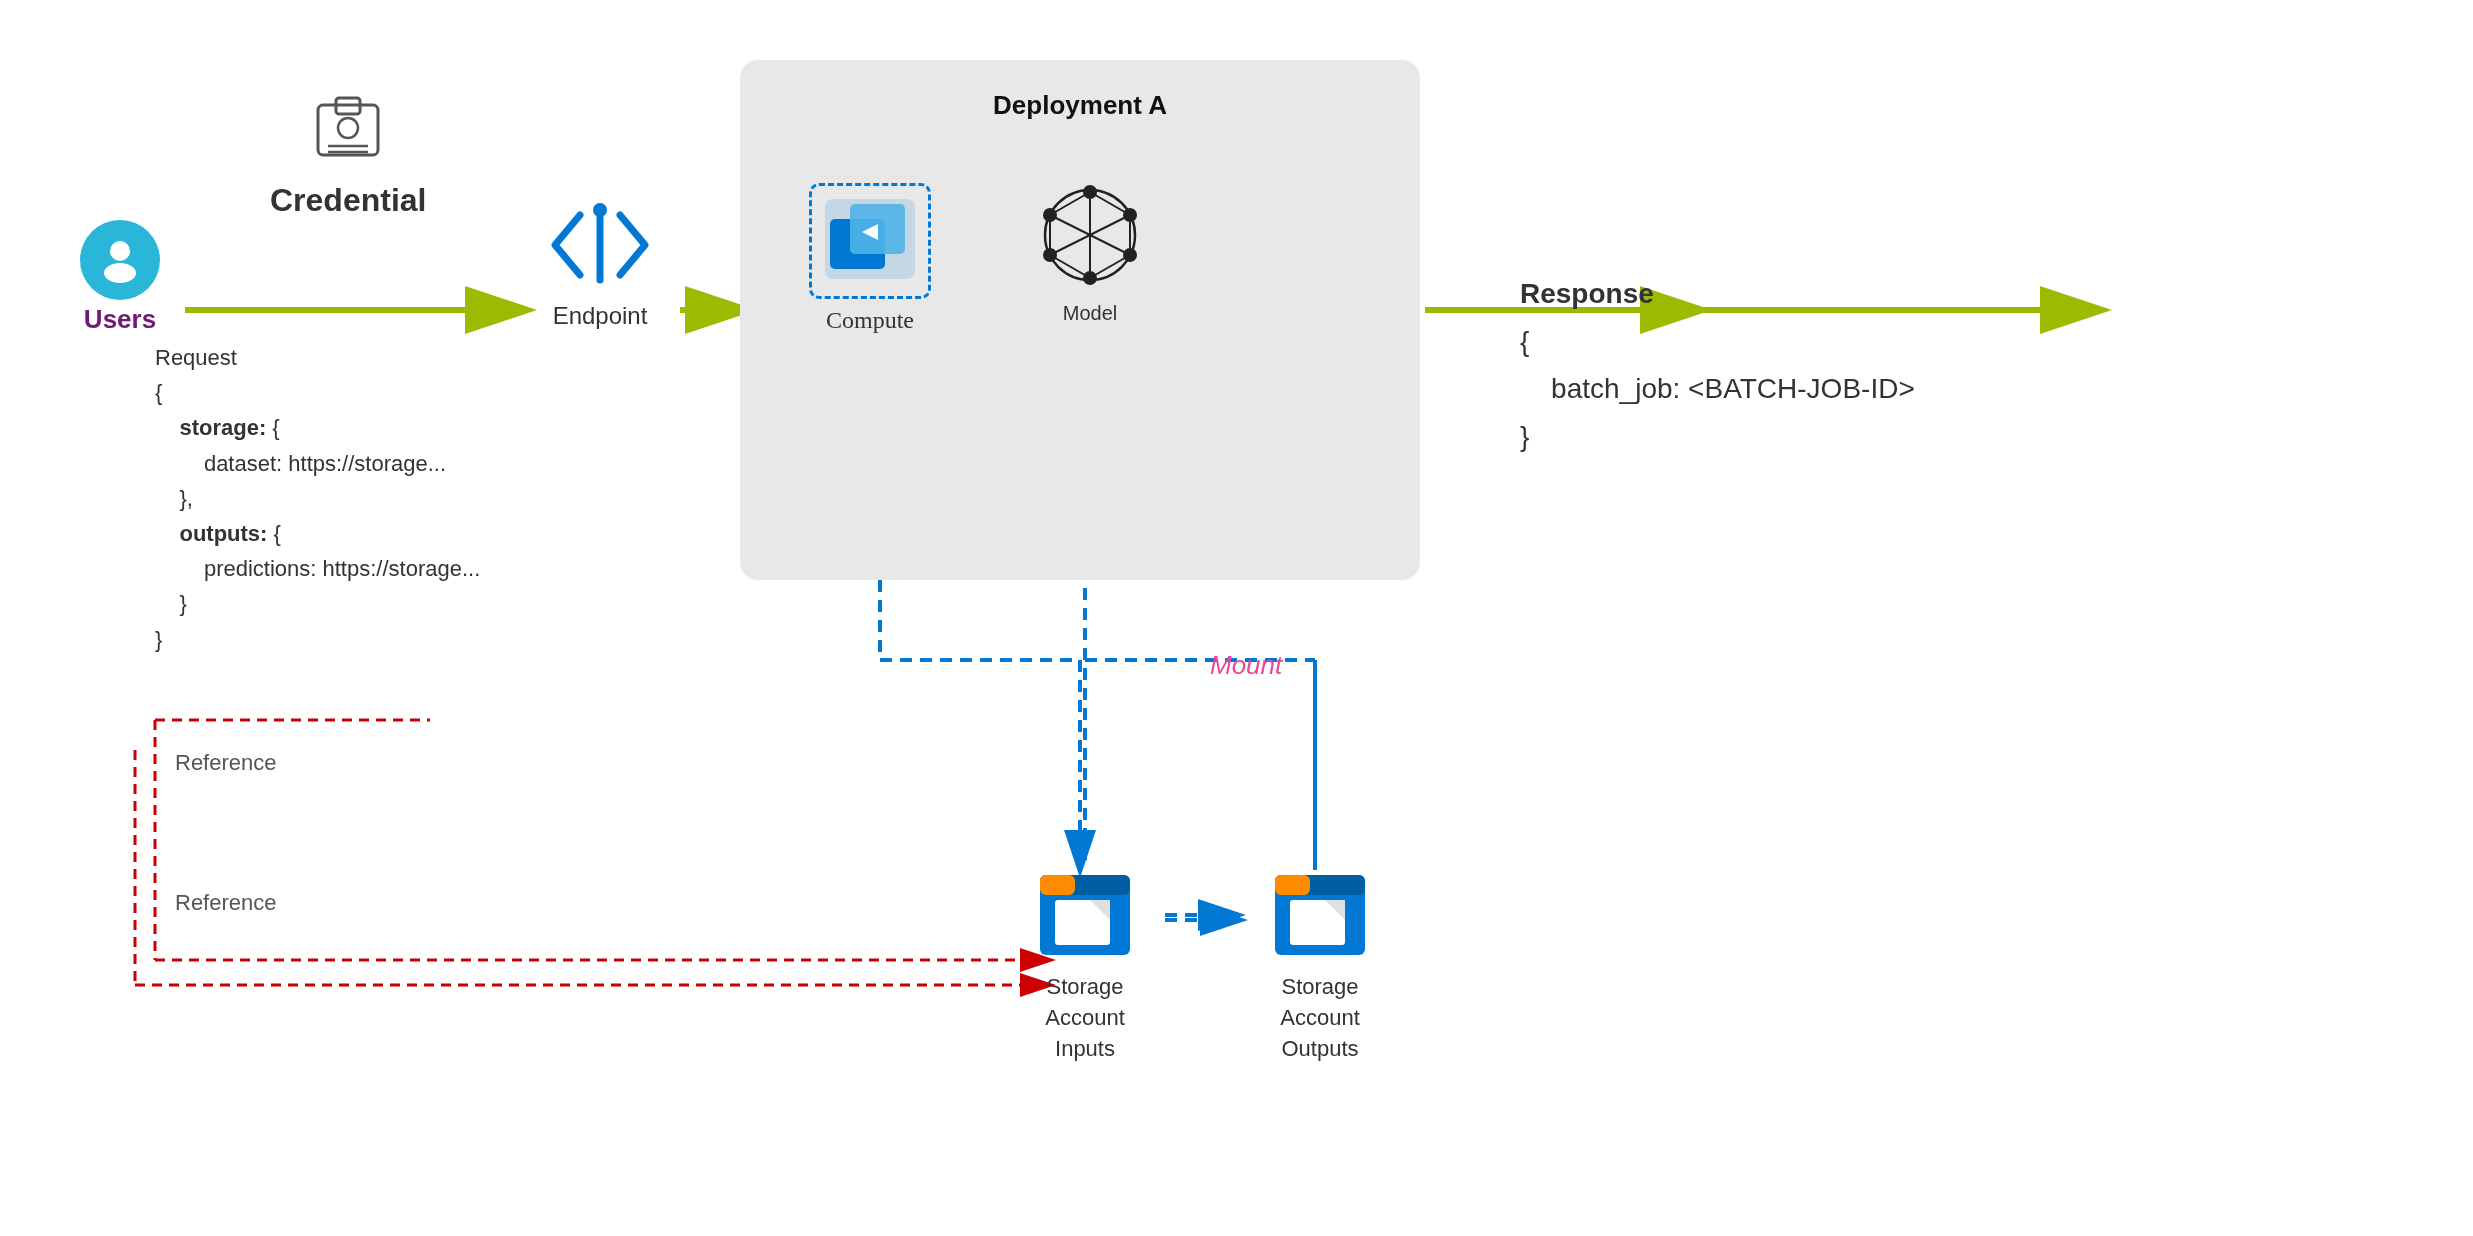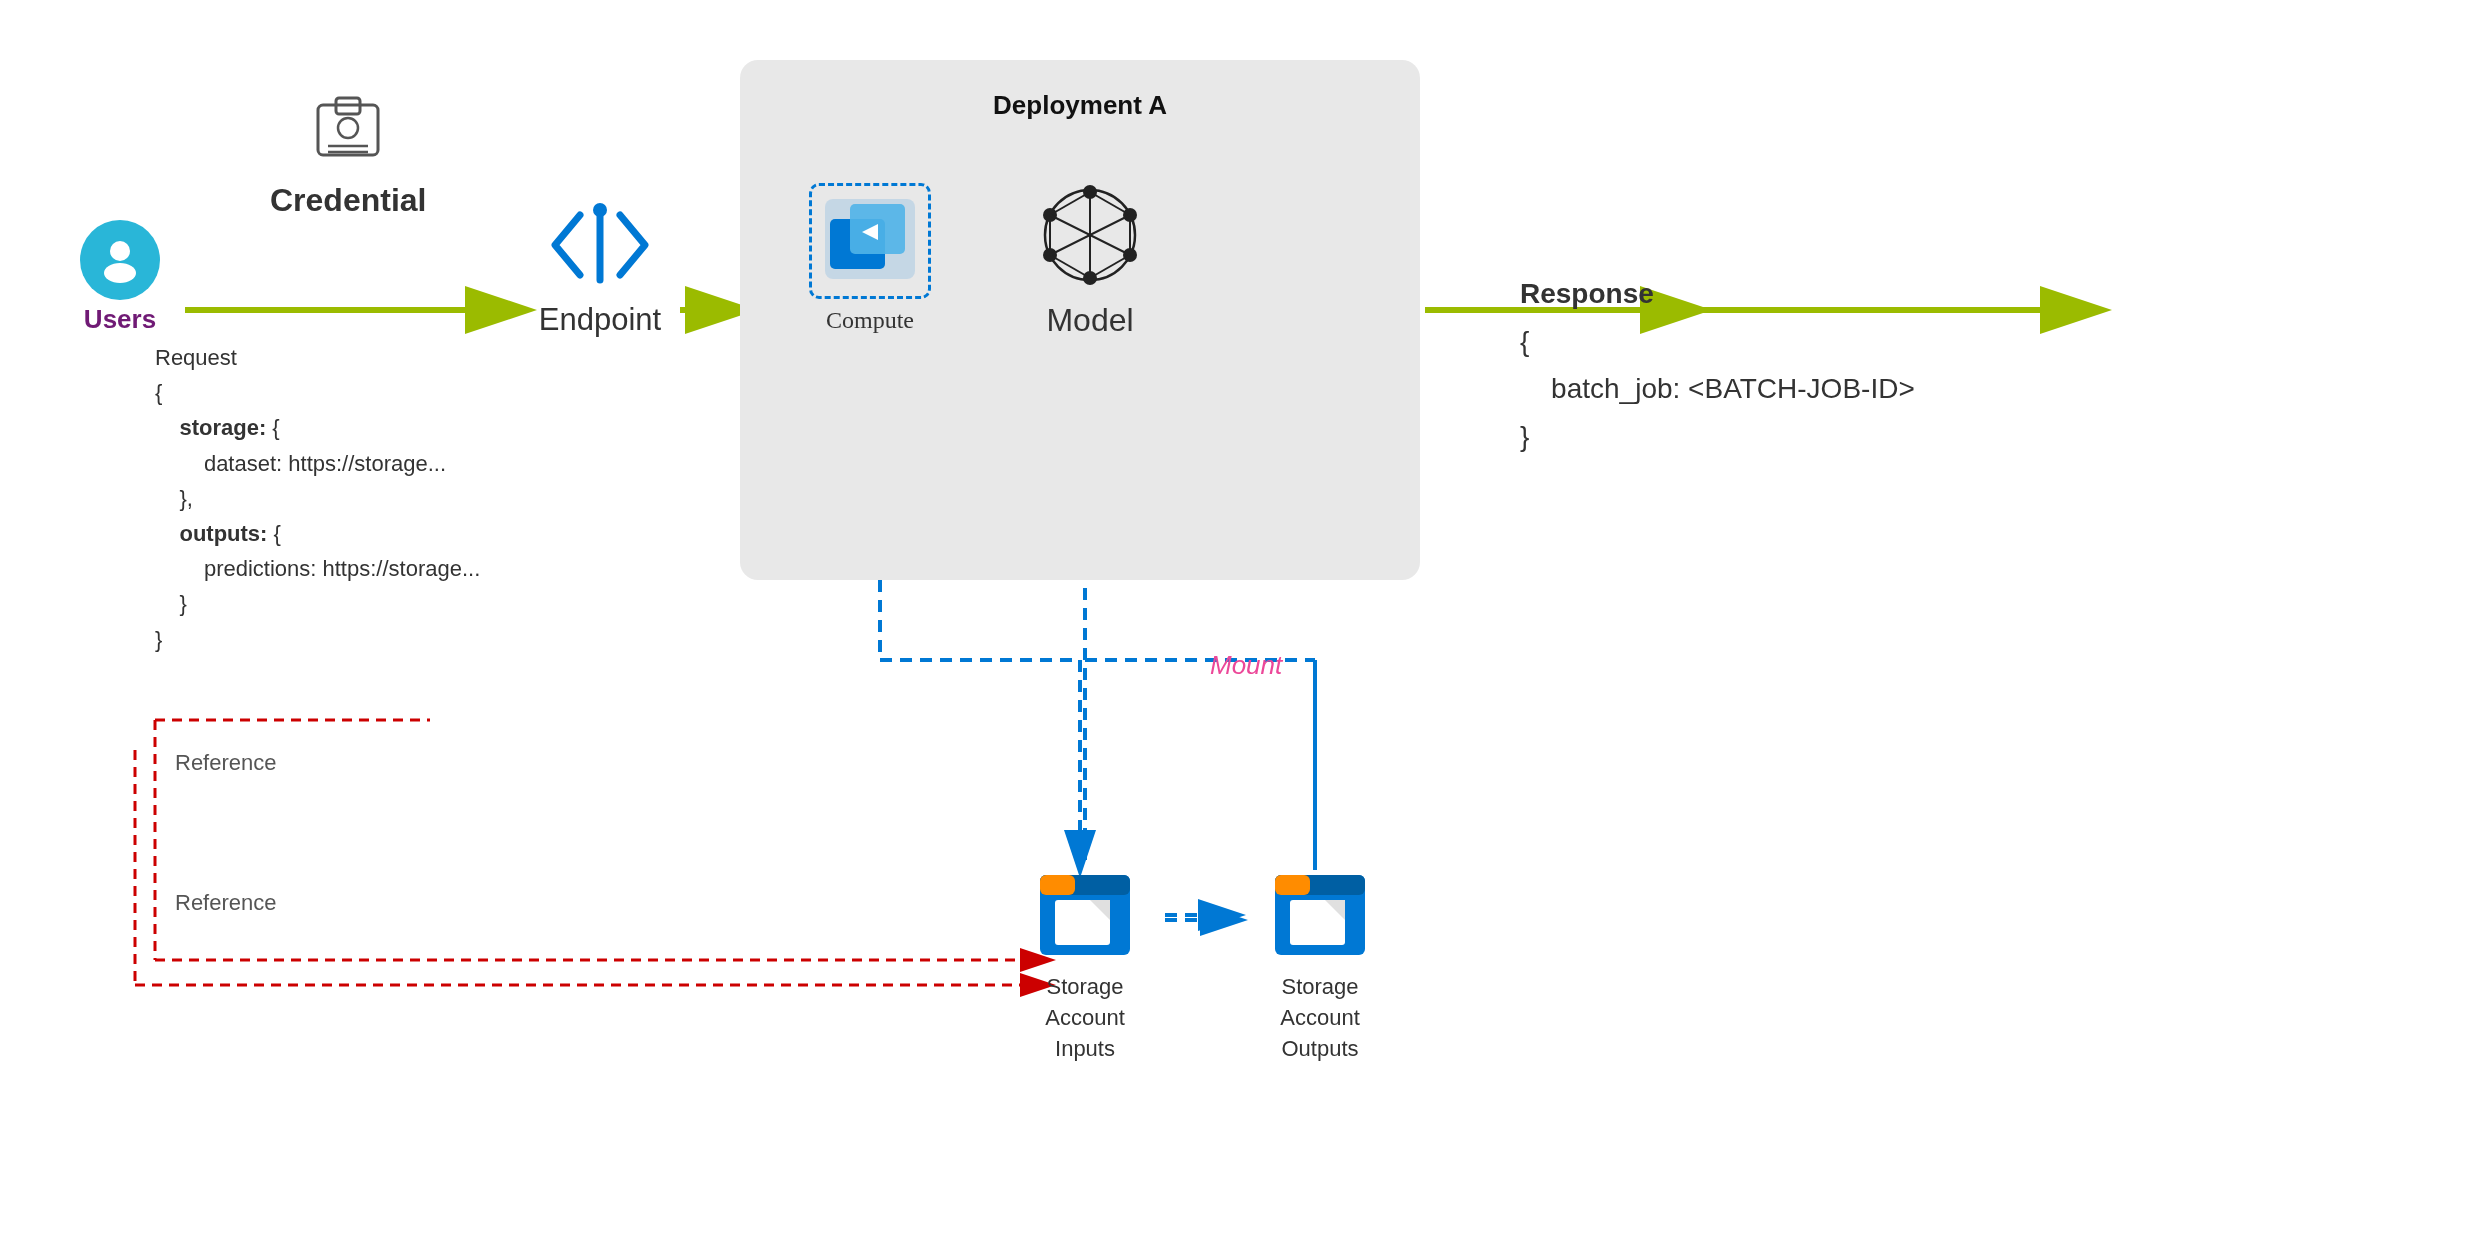--- a/index.html
+++ b/index.html
@@ -71,21 +71,21 @@
 
     
     .endpoint-block {
       position: absolute;
       left: 530px;
       top: 200px;
       text-align: center;
       width: 140px;
     }
     .endpoint-label {
-      font-size: 31px;
+      font-size: 24px;
       color: #333;
       margin-top: 8px;
     }
 
     
     .deployment-box {
       position: absolute;
       left: 740px;
       top: 60px;
       width: 680px;
@@ -125,21 +125,21 @@
 
     
     .model-block {
       position: absolute;
       left: 1020px;
       top: 180px;
       text-align: center;
       width: 140px;
     }
     .model-label {
-      font-size: 32px;
+      font-size: 20px;
       color: #333;
       margin-top: 8px;
     }
 
     
     .response-block {
       position: absolute;
       left: 1520px;
       top: 270px;
       font-size: 28px;

